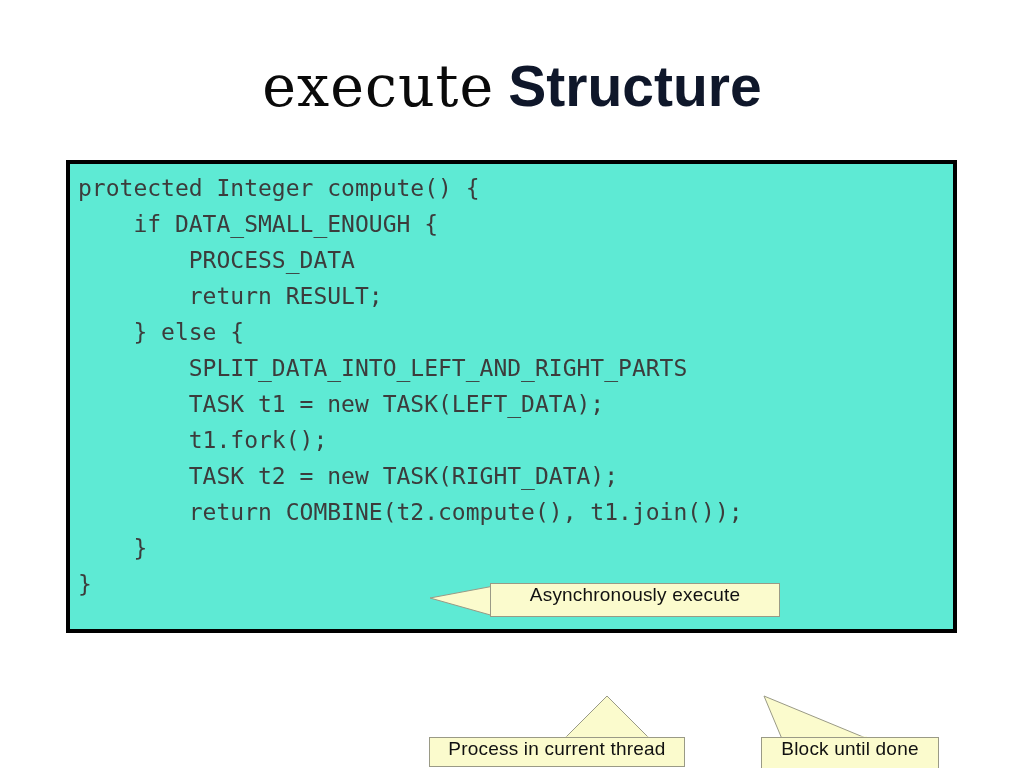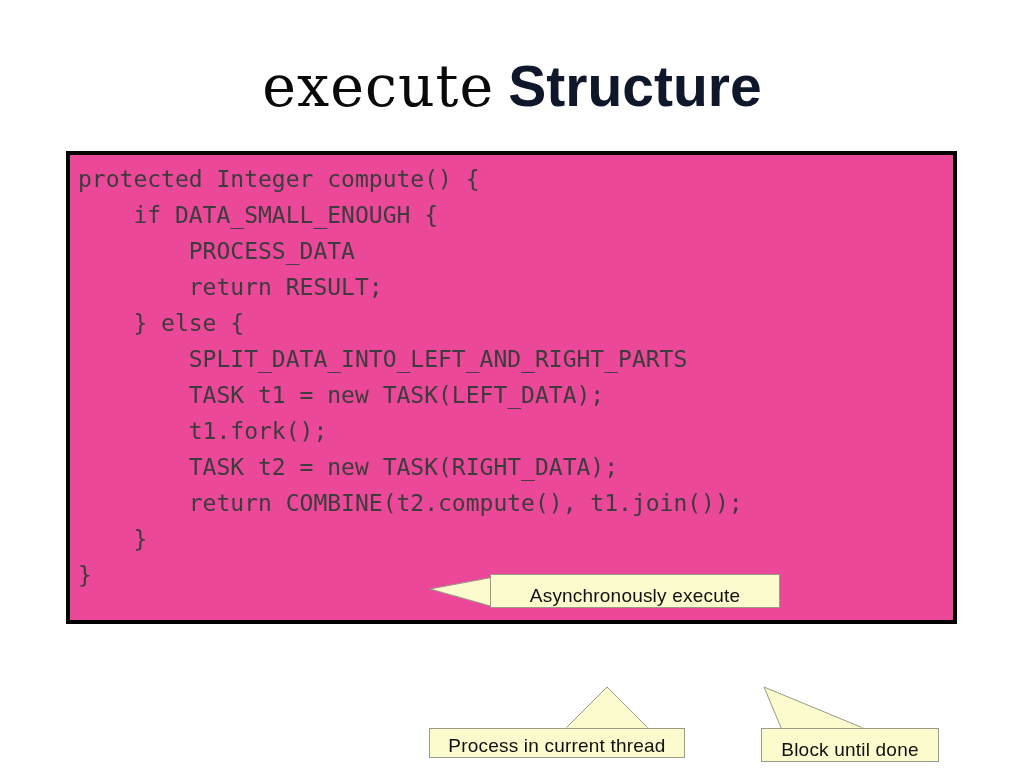--- a/index.html
+++ b/index.html
@@ -39,24 +39,24 @@
     font-weight: bold;
     font-size: 57px;
     color: #0f172a;
     margin-left: 14px;
   }
 
   
   #code-panel {
     position: absolute;
     left: 66px;
-    top: 151px;
+    top: 160px;
     width: 891px;
     height: 473px;
-    background: #ec4899;
+    background: #5eead4;
     border: 4px solid #000000;
     box-sizing: border-box;
   }
   #code-listing {
     position: absolute;
     left: 8px;
     top: 6px;
     margin: 0;
     padding: 0;
     font-family: "DejaVu Serif", "Liberation Serif", serif;
@@ -73,21 +73,21 @@
     font-family: "DejaVu Sans Mono", "Liberation Mono", monospace;
     font-size: 23px;
     color: #3c3c3c;
   }
   .callout-box {
     position: absolute;
     background: #fbfbcd;
     border: 1px solid #9a9a86;
     box-sizing: border-box;
     display: flex;
-    align-items: flex-end;
+    align-items: flex-start;
     justify-content: center;
     font-family: "Liberation Sans", sans-serif;
     font-size: 19px;
     color: #111111;
     white-space: nowrap;
     letter-spacing: 0.2px;
   }
   .callout-tail {
     position: absolute;
     overflow: visible;

